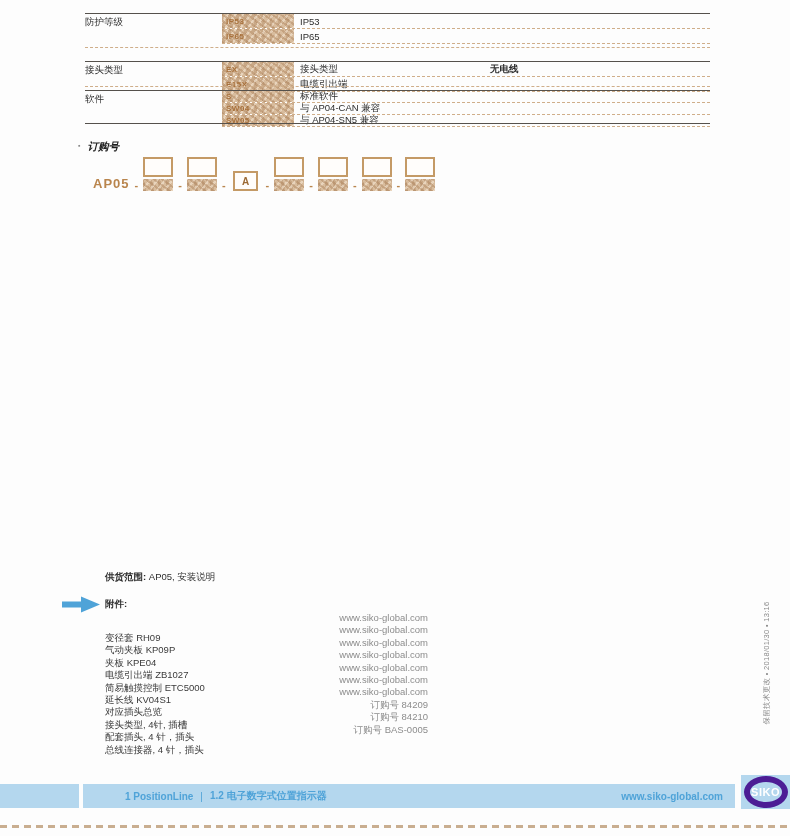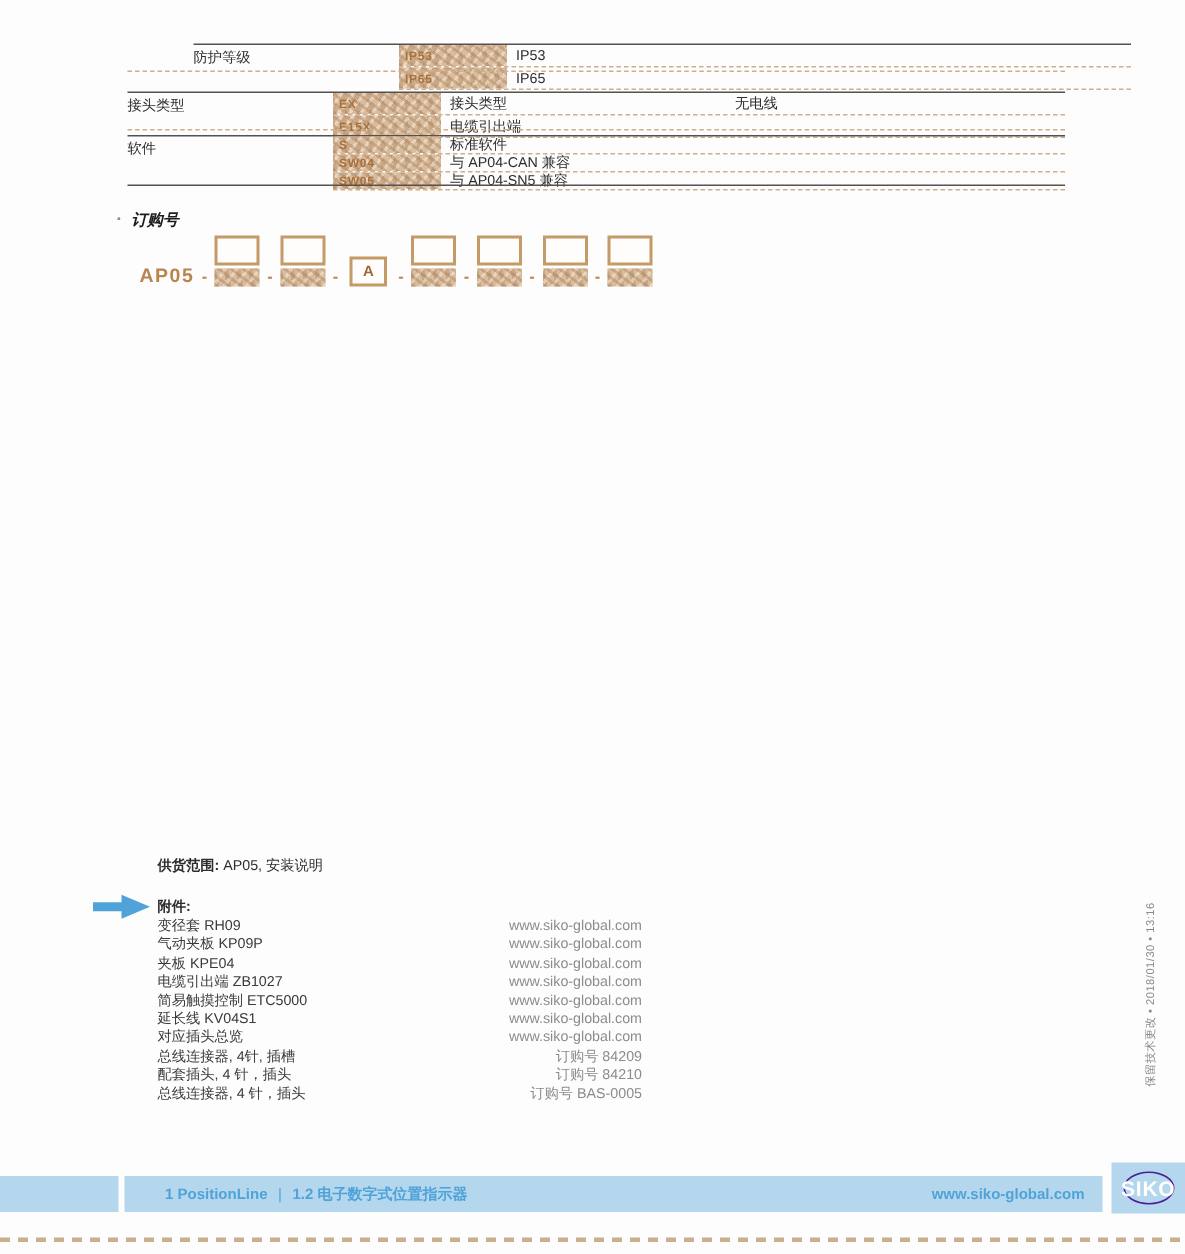--- a/index.html
+++ b/index.html
@@ -5,37 +5,37 @@
   html,body{margin:0;padding:0;}
   body{
     width:790px;height:836px;position:relative;overflow:hidden;
     background:#fdfdfd;
     font-family:"Liberation Sans","DejaVu Sans",sans-serif;
     -webkit-font-smoothing:antialiased;
   }
   
   .spec-table{position:absolute;left:85px;top:13px;width:625px;height:115px;}
   .group{position:absolute;left:0;width:625px;border-top:1px solid #55514c;display:flex;}
-  .g1{top:16px;margin-left:44px;} .g2{top:48px;} .g3{top:77px;}
+  .g1{top:0;} .g2{top:48px;} .g3{top:77px;}
   .group-label{width:137px;font-size:9.5px;color:#2d2d2d;padding-top:2px;}
   .rows{flex:1;}
   .row{display:flex;align-items:center;height:14px;border-bottom:1px dashed #cfae8a;}
   .g3 .row{height:11px;}
   .code{width:64px;align-self:stretch;display:flex;align-items:center;
     padding:0 4px;margin-right:6px;font-size:8px;font-weight:bold;color:#a8713c;
     letter-spacing:0.5px;}
   .noise{
     background-color:#d8bc9d;
     background-image:
       repeating-linear-gradient(37deg, rgba(168,124,84,0.40) 0 2px, transparent 2px 5px),
       repeating-linear-gradient(-53deg, rgba(246,232,214,0.55) 0 2px, transparent 2px 6px),
       repeating-linear-gradient(80deg, rgba(160,116,76,0.28) 0 3px, transparent 3px 8px);
   }
   .desc{width:190px;font-size:9.5px;color:#2d2d2d;white-space:nowrap;}
-  .extra{flex:1;font-size:9.5px;color:#2d2d2d;white-space:nowrap;}
+  .extra{flex:1;font-size:9.5px;color:#2d2d2d;white-space:nowrap;font-weight:bold;}
   .group-end{position:absolute;left:0;width:625px;border-top:1px dashed #cfae8a;}
   .ge1{top:34px;} .ge2{top:73px;}
   .table-end{position:absolute;left:0;top:110px;width:625px;border-top:1px solid #55514c;}
   
   .order-heading{position:absolute;left:78px;top:140px;font-size:10.5px;color:#1d1d1d;}
   .order-bullet{color:#8a8a8a;font-size:7px;vertical-align:2px;}
   .order-title{font-weight:bold;margin-left:7px;font-style:italic;}
   .order-row{position:absolute;left:93px;top:157px;display:flex;align-items:flex-end;}
   .prefix{color:#b9854d;font-weight:bold;font-size:13px;letter-spacing:1px;margin-top:4px;}
   .osep{color:#b9854d;font-weight:bold;font-size:11px;margin:7px 5px 0 5px;}
@@ -46,37 +46,37 @@
   .obox-a{width:21px;}
   .noise-blob{width:30px;height:12px;margin-top:2px;}
   .no-blob .noise-blob{visibility:hidden;height:0;margin:0;}
   
   .scope{position:absolute;left:105px;top:571px;font-size:9.5px;color:#2d2d2d;}
   .scope-label{font-weight:bold;}
   .acc-arrow{position:absolute;left:62px;top:596px;}
   .acc-heading{position:absolute;left:105px;top:598px;font-size:9.5px;font-weight:bold;color:#2d2d2d;}
   .acc-list{position:absolute;left:105px;top:612px;width:323px;}
   .acc-row{display:flex;justify-content:space-between;height:12.4px;line-height:12.4px;font-size:9.5px;}
-  .acc-name{color:#3a3a3a;white-space:nowrap;}
+  .acc-name{color:#3a3a3a;white-space:nowrap;margin-top:20px;}
   .acc-ref{color:#8c8c8c;white-space:nowrap;}
   
   .side-note{position:absolute;left:687px;top:658px;width:160px;text-align:center;
     transform:rotate(-90deg);font-size:7.5px;color:#8a8a8a;letter-spacing:0.3px;white-space:nowrap;}
   
   .f-left{position:absolute;left:0;top:784px;width:79px;height:24px;background:#b4d7ee;}
   .f-bar{position:absolute;left:83px;top:784px;width:652px;height:24px;background:#b4d7ee;
-    display:flex;align-items:center;box-sizing:border-box;padding:0 12px 0 27px;
+    display:flex;align-items:center;box-sizing:border-box;padding:0 12px 0 42px;
     color:#4fa3d8;font-weight:bold;font-size:10px;}
   .f-div{margin:0 7px;font-weight:normal;}
   .f-spacer{flex:1;}
   .f-logo{position:absolute;left:741px;top:775px;width:49px;height:34px;background:#b4d7ee;
     display:flex;align-items:center;justify-content:center;}
-  .logo-ellipse{width:32px;height:20px;border:1px solid #4c1d95;border-radius:50%;
+  .logo-ellipse{width:32px;height:20px;border:6px solid #4c1d95;border-radius:50%;
     display:flex;align-items:center;justify-content:center;
-    color:#ffffff;font-weight:bold;font-size:14px;letter-spacing:0.5px;}
+    color:#ffffff;font-weight:bold;font-size:11px;letter-spacing:0.5px;}
   .bottom-dash{position:absolute;left:0;top:825px;width:790px;height:3px;
     background:repeating-linear-gradient(90deg,#c9ae90 0 7px,rgba(0,0,0,0) 7px 12px);}
 </style>
 </head>
 <body>
 
 <div class="spec-table">
 
   <div class="group g1">
     <div class="group-label">防护等级</div>
@@ -220,21 +220,21 @@
   </div>
   <div class="acc-row">
     <span class="acc-name">延长线 KV04S1</span>
     <span class="acc-ref">www.siko-global.com</span>
   </div>
   <div class="acc-row">
     <span class="acc-name">对应插头总览</span>
     <span class="acc-ref">www.siko-global.com</span>
   </div>
   <div class="acc-row">
-    <span class="acc-name">总线连接器, 4针, 插槽</span>
+    <span class="acc-name">接头类型, 4针, 插槽</span>
     <span class="acc-ref">订购号 84209</span>
   </div>
   <div class="acc-row">
     <span class="acc-name">配套插头, 4 针，插头</span>
     <span class="acc-ref">订购号 84210</span>
   </div>
   <div class="acc-row">
     <span class="acc-name">总线连接器, 4 针，插头</span>
     <span class="acc-ref">订购号 BAS-0005</span>
   </div>

